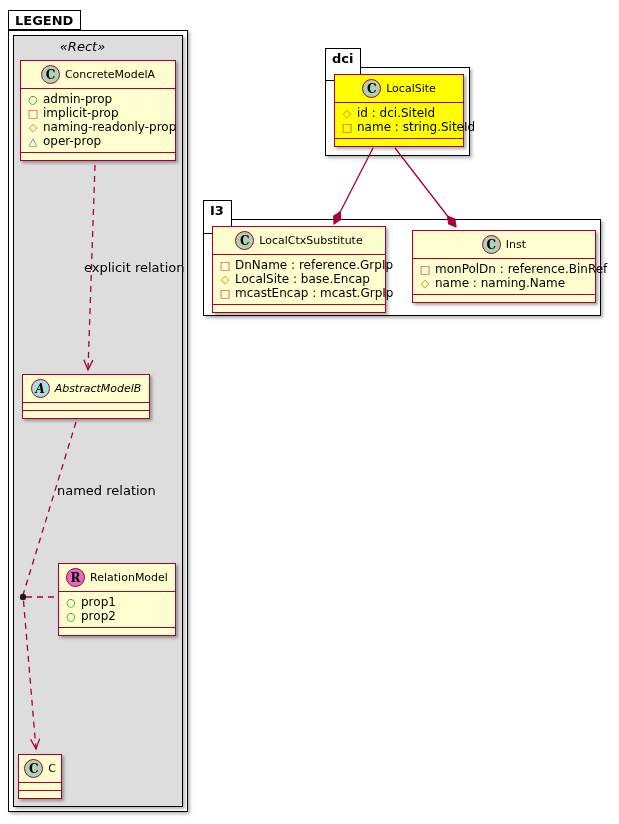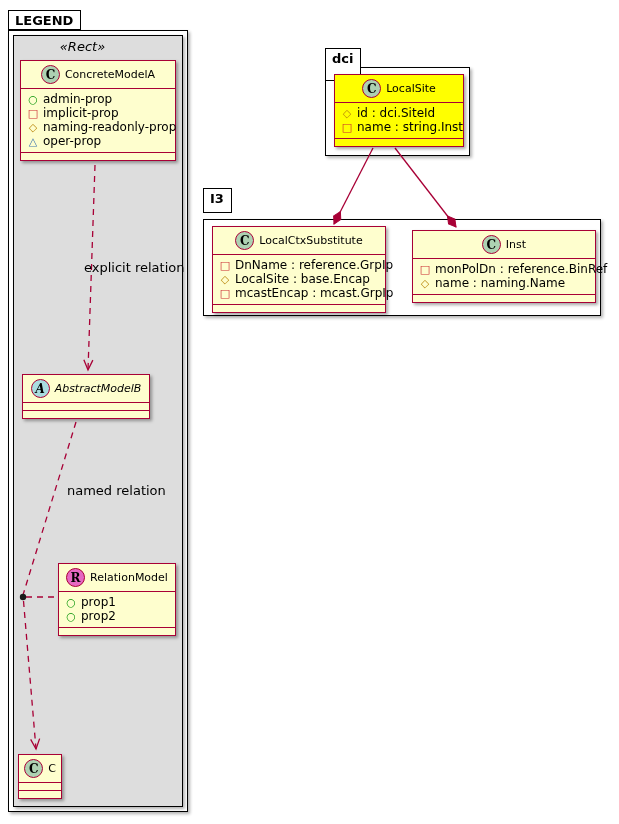--- a/index.html
+++ b/index.html
@@ -47,21 +47,21 @@
 
   <div class="pkg-body" style="left:8px; top:30px; width:180px; height:782px;"></div>
   <div class="pkg-tab" style="left:8px; top:10px; height:20px;">LEGEND</div>
   <div class="gray-rect" style="left:13px; top:35px; width:170px; height:772px;"></div>
   <div class="stereo" style="left:13px; top:39px; width:139px;">«Rect»</div>
 
   <div class="pkg-body" style="left:325px; top:67px; width:145px; height:89px;"></div>
   <div class="pkg-tab" style="left:325px; top:48px; height:33px;">dci</div>
 
   <div class="pkg-body" style="left:203px; top:219px; width:398px; height:97px;"></div>
-  <div class="pkg-tab" style="left:203px; top:188px; height:25px;">I3</div>
+  <div class="pkg-tab" style="left:203px; top:200px; height:34px;">I3</div>
 
   <svg id="edges" width="619" height="824">
     <defs>
       <marker id="mArrow" markerWidth="13" markerHeight="12" refX="11" refY="5.5" orient="auto" markerUnits="userSpaceOnUse">
         <path d="M1,1 L11,5.5 L1,10" fill="none" stroke="#A80036" stroke-width="1.3"></path>
       </marker>
       <marker id="mDiamond" markerWidth="16" markerHeight="10" refX="15" refY="5" orient="auto" markerUnits="userSpaceOnUse">
         <polygon points="1,5 8,1 15,5 8,9" fill="#A80036" stroke="#A80036"></polygon>
       </marker>
     </defs>
@@ -70,21 +70,21 @@
 
     <polyline points="76,422 23,595 36,749" class="dash" marker-end="url(#mArrow)"></polyline>
     <line x1="26" y1="597" x2="57" y2="597" class="dash"></line>
     <circle cx="23" cy="597" r="3.2" fill="#1a1a1a"></circle>
 
     <line x1="373" y1="148" x2="334" y2="224" class="solid" marker-end="url(#mDiamond)"></line>
     <line x1="395" y1="148" x2="456" y2="227" class="solid" marker-end="url(#mDiamond)"></line>
   </svg>
 
   <div class="edge-label" style="left:84px; top:260px;">explicit relation</div>
-  <div class="edge-label" style="left:57px; top:483px;margin-left:10px;">named relation</div>
+  <div class="edge-label" style="left:57px; top:483px;">named relation</div>
 
   <div class="uml-class" style="left:20px; top:60px; width:156px;">
     <div class="u-head">
       <span class="spot spot-c">C</span>
       <span class="u-title">ConcreteModelA</span>
     </div>
     <div class="u-attrs">
       <div class="u-row">
         <span class="ic ic-public">○</span>
         <span>admin-prop</span>
@@ -146,21 +146,21 @@
       <span class="spot spot-c">C</span>
       <span class="u-title">LocalSite</span>
     </div>
     <div class="u-attrs">
       <div class="u-row">
         <span class="ic ic-protected">◇</span>
         <span>id : dci.SiteId</span>
       </div>
       <div class="u-row">
         <span class="ic ic-private">□</span>
-        <span>name : string.Inst</span>
+        <span>name : string.SiteId</span>
       </div>
     </div>
     <div class="u-empty"></div>
   </div>
 
   <div class="uml-class" style="left:212px; top:226px; width:174px;">
     <div class="u-head">
       <span class="spot spot-c">C</span>
       <span class="u-title">LocalCtxSubstitute</span>
     </div>

